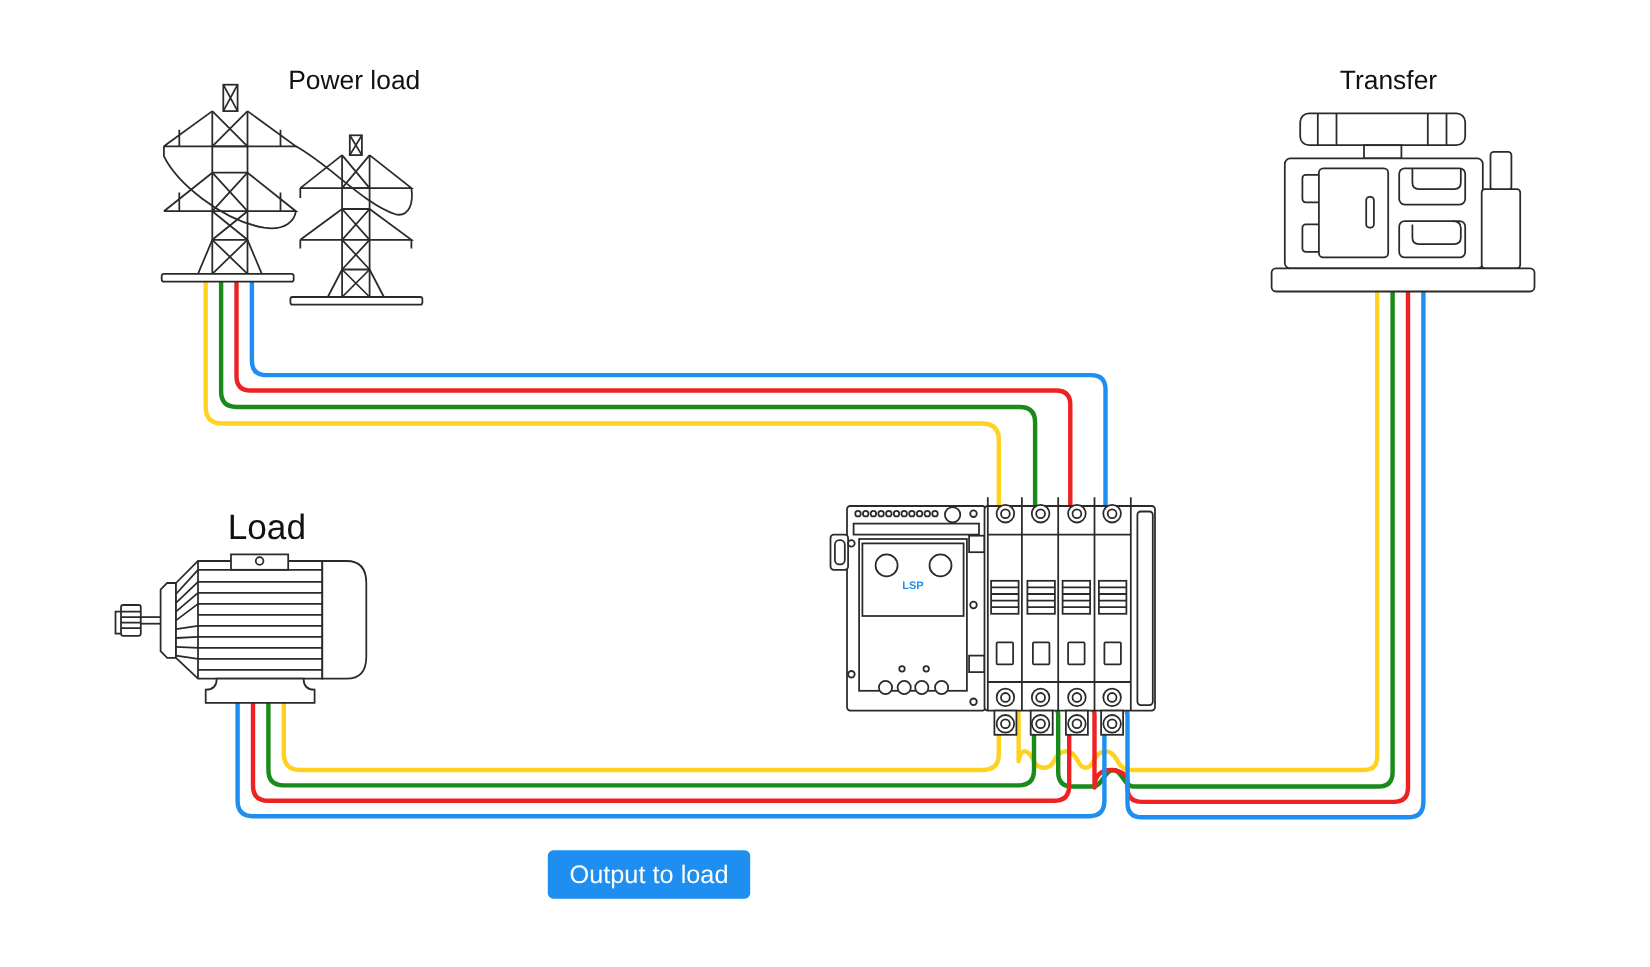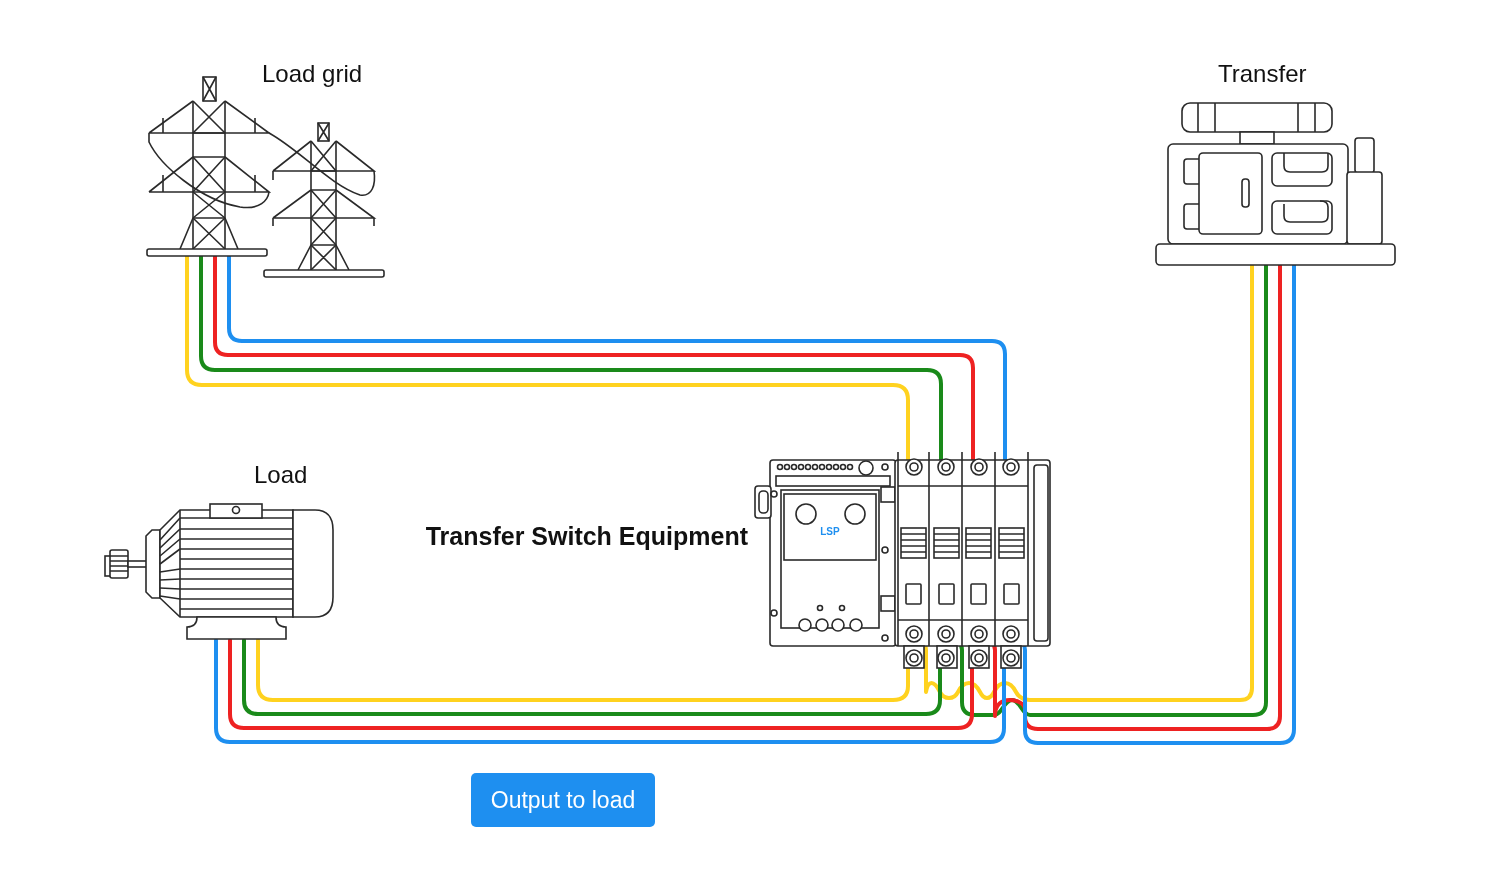--- a/index.html
+++ b/index.html
@@ -1,23 +1,23 @@
 <!DOCTYPE html>
 <html><head>
 <meta charset="utf-8">
 <style>
   html, body { margin:0; padding:0; background:#ffffff; }
   body { width:1500px; height:879px; position:relative; overflow:hidden; font-family:"Liberation Sans", sans-serif; }
   #diagram { position:absolute; left:0; top:0; }
   .lbl { position:absolute; color:#111; font-family:"Liberation Sans", sans-serif; white-space:nowrap; }
   .lbl-grid { left:262px; top:60px; font-size:24px; }
   .lbl-gen { left:1218px; top:60px; font-size:24px; }
-  .lbl-load { left:207px; top:461px; font-size:24px;margin-left:47px; }
+  .lbl-load { left:207px; top:461px; font-size:32px; }
   .lbl-ats { right:752px; top:520px; font-size:25px; font-weight:bold; text-align:right; line-height:32px; }
-  .out-btn { position:absolute; left:471px; top:773px; width:184px; height:54px; background:#1e8ff0; color:#fff; border-radius:5px; font-size:23px; display:flex; align-items:center; justify-content:center; }
+  .out-btn { position:absolute; left:498px; top:773px; width:184px; height:44px; background:#1e8ff0; color:#fff; border-radius:5px; font-size:23px; display:flex; align-items:center; justify-content:center; }
   .ol { fill:none; stroke:#2a2a2a; stroke-width:1.6; }
   .olf { fill:#fff; stroke:#2a2a2a; stroke-width:1.6; }
   .w { fill:none; stroke-width:4; stroke-linecap:round; stroke-linejoin:round; }
 </style>
 </head>
 <body>
 
 <svg id="diagram" width="1500" height="879" viewBox="0 0 1500 879" xmlns="http://www.w3.org/2000/svg">
 
   <g>
@@ -186,19 +186,18 @@
       <circle class="olf" cx="946" cy="658" r="8"></circle>
         <circle class="olf" cx="946" cy="658" r="4"></circle>
       <circle class="olf" cx="979" cy="658" r="8"></circle>
         <circle class="olf" cx="979" cy="658" r="4"></circle>
       <circle class="olf" cx="1011" cy="658" r="8"></circle>
         <circle class="olf" cx="1011" cy="658" r="4"></circle>
     </g>
   </g>
 </svg>
 
-<div class="lbl lbl-grid">Load grid</div>
+<div class="lbl lbl-grid">Power load</div>
 <div class="lbl lbl-gen">Transfer</div>
 <div class="lbl lbl-load">Load</div>
 <div class="lbl lbl-ats">
-  <div>Transfer Switch Equipment</div>
 </div>
 <div class="out-btn" style="background: rgb(30, 143, 240);">Output to load</div>
 
 </body></html>

